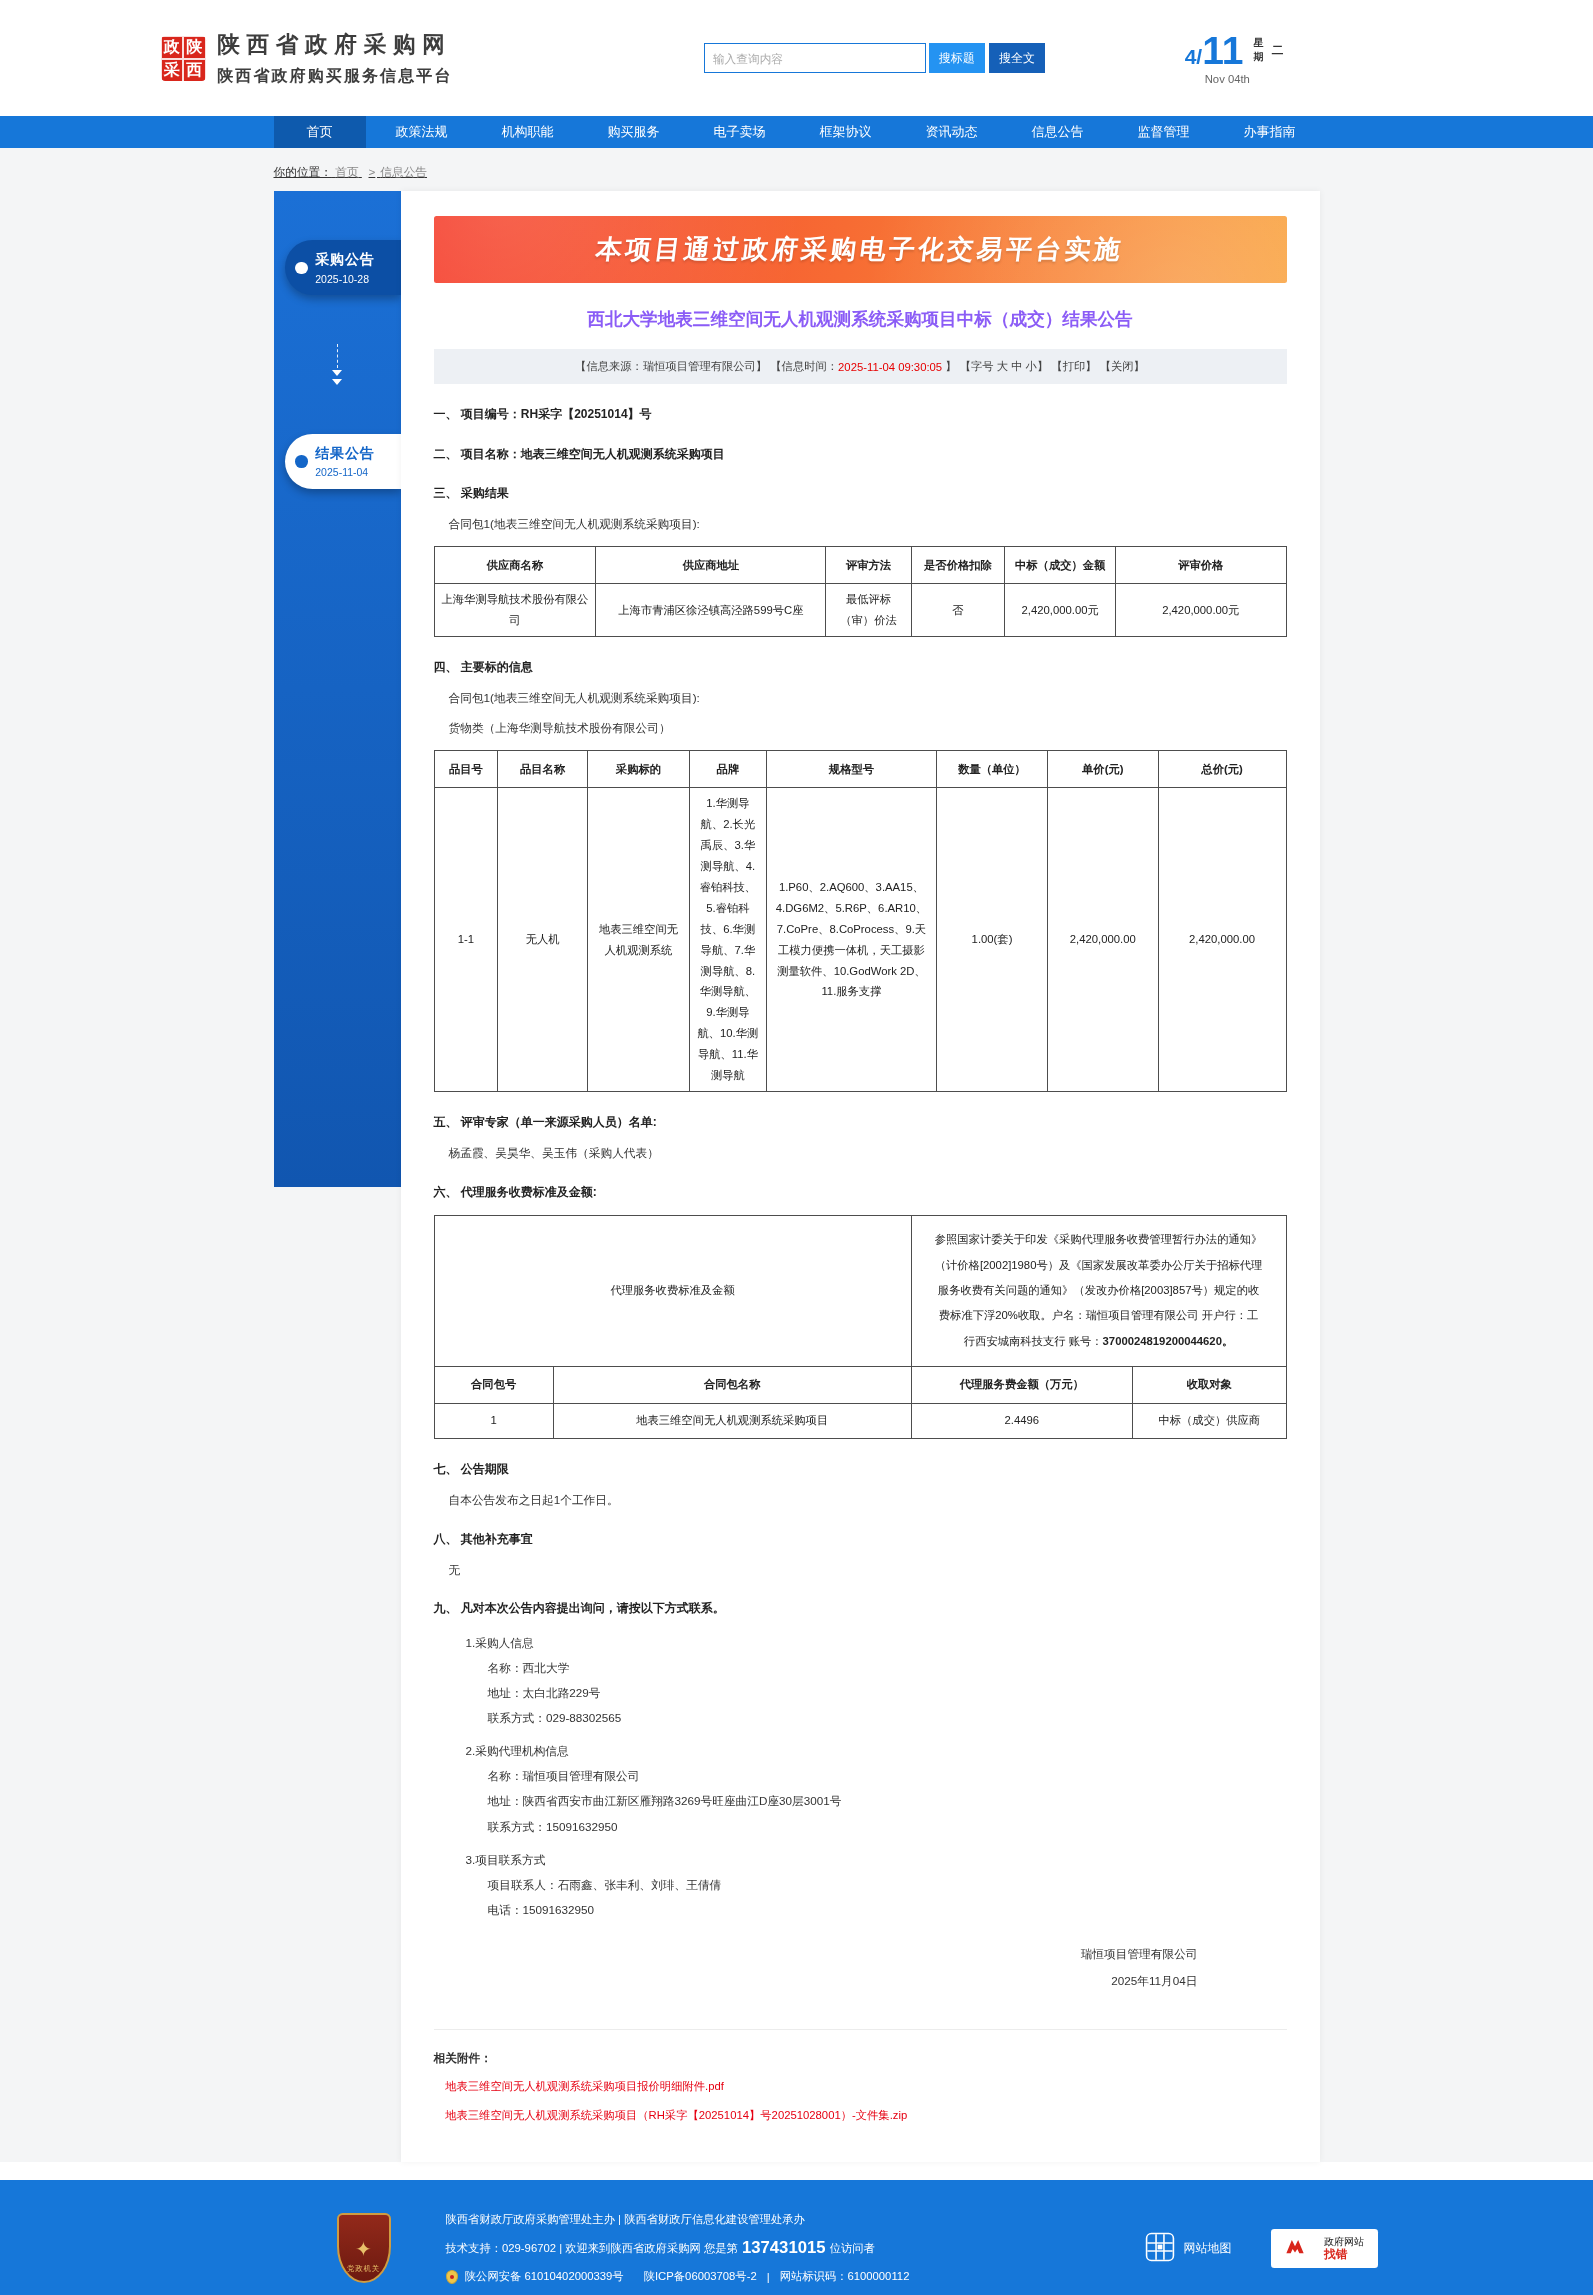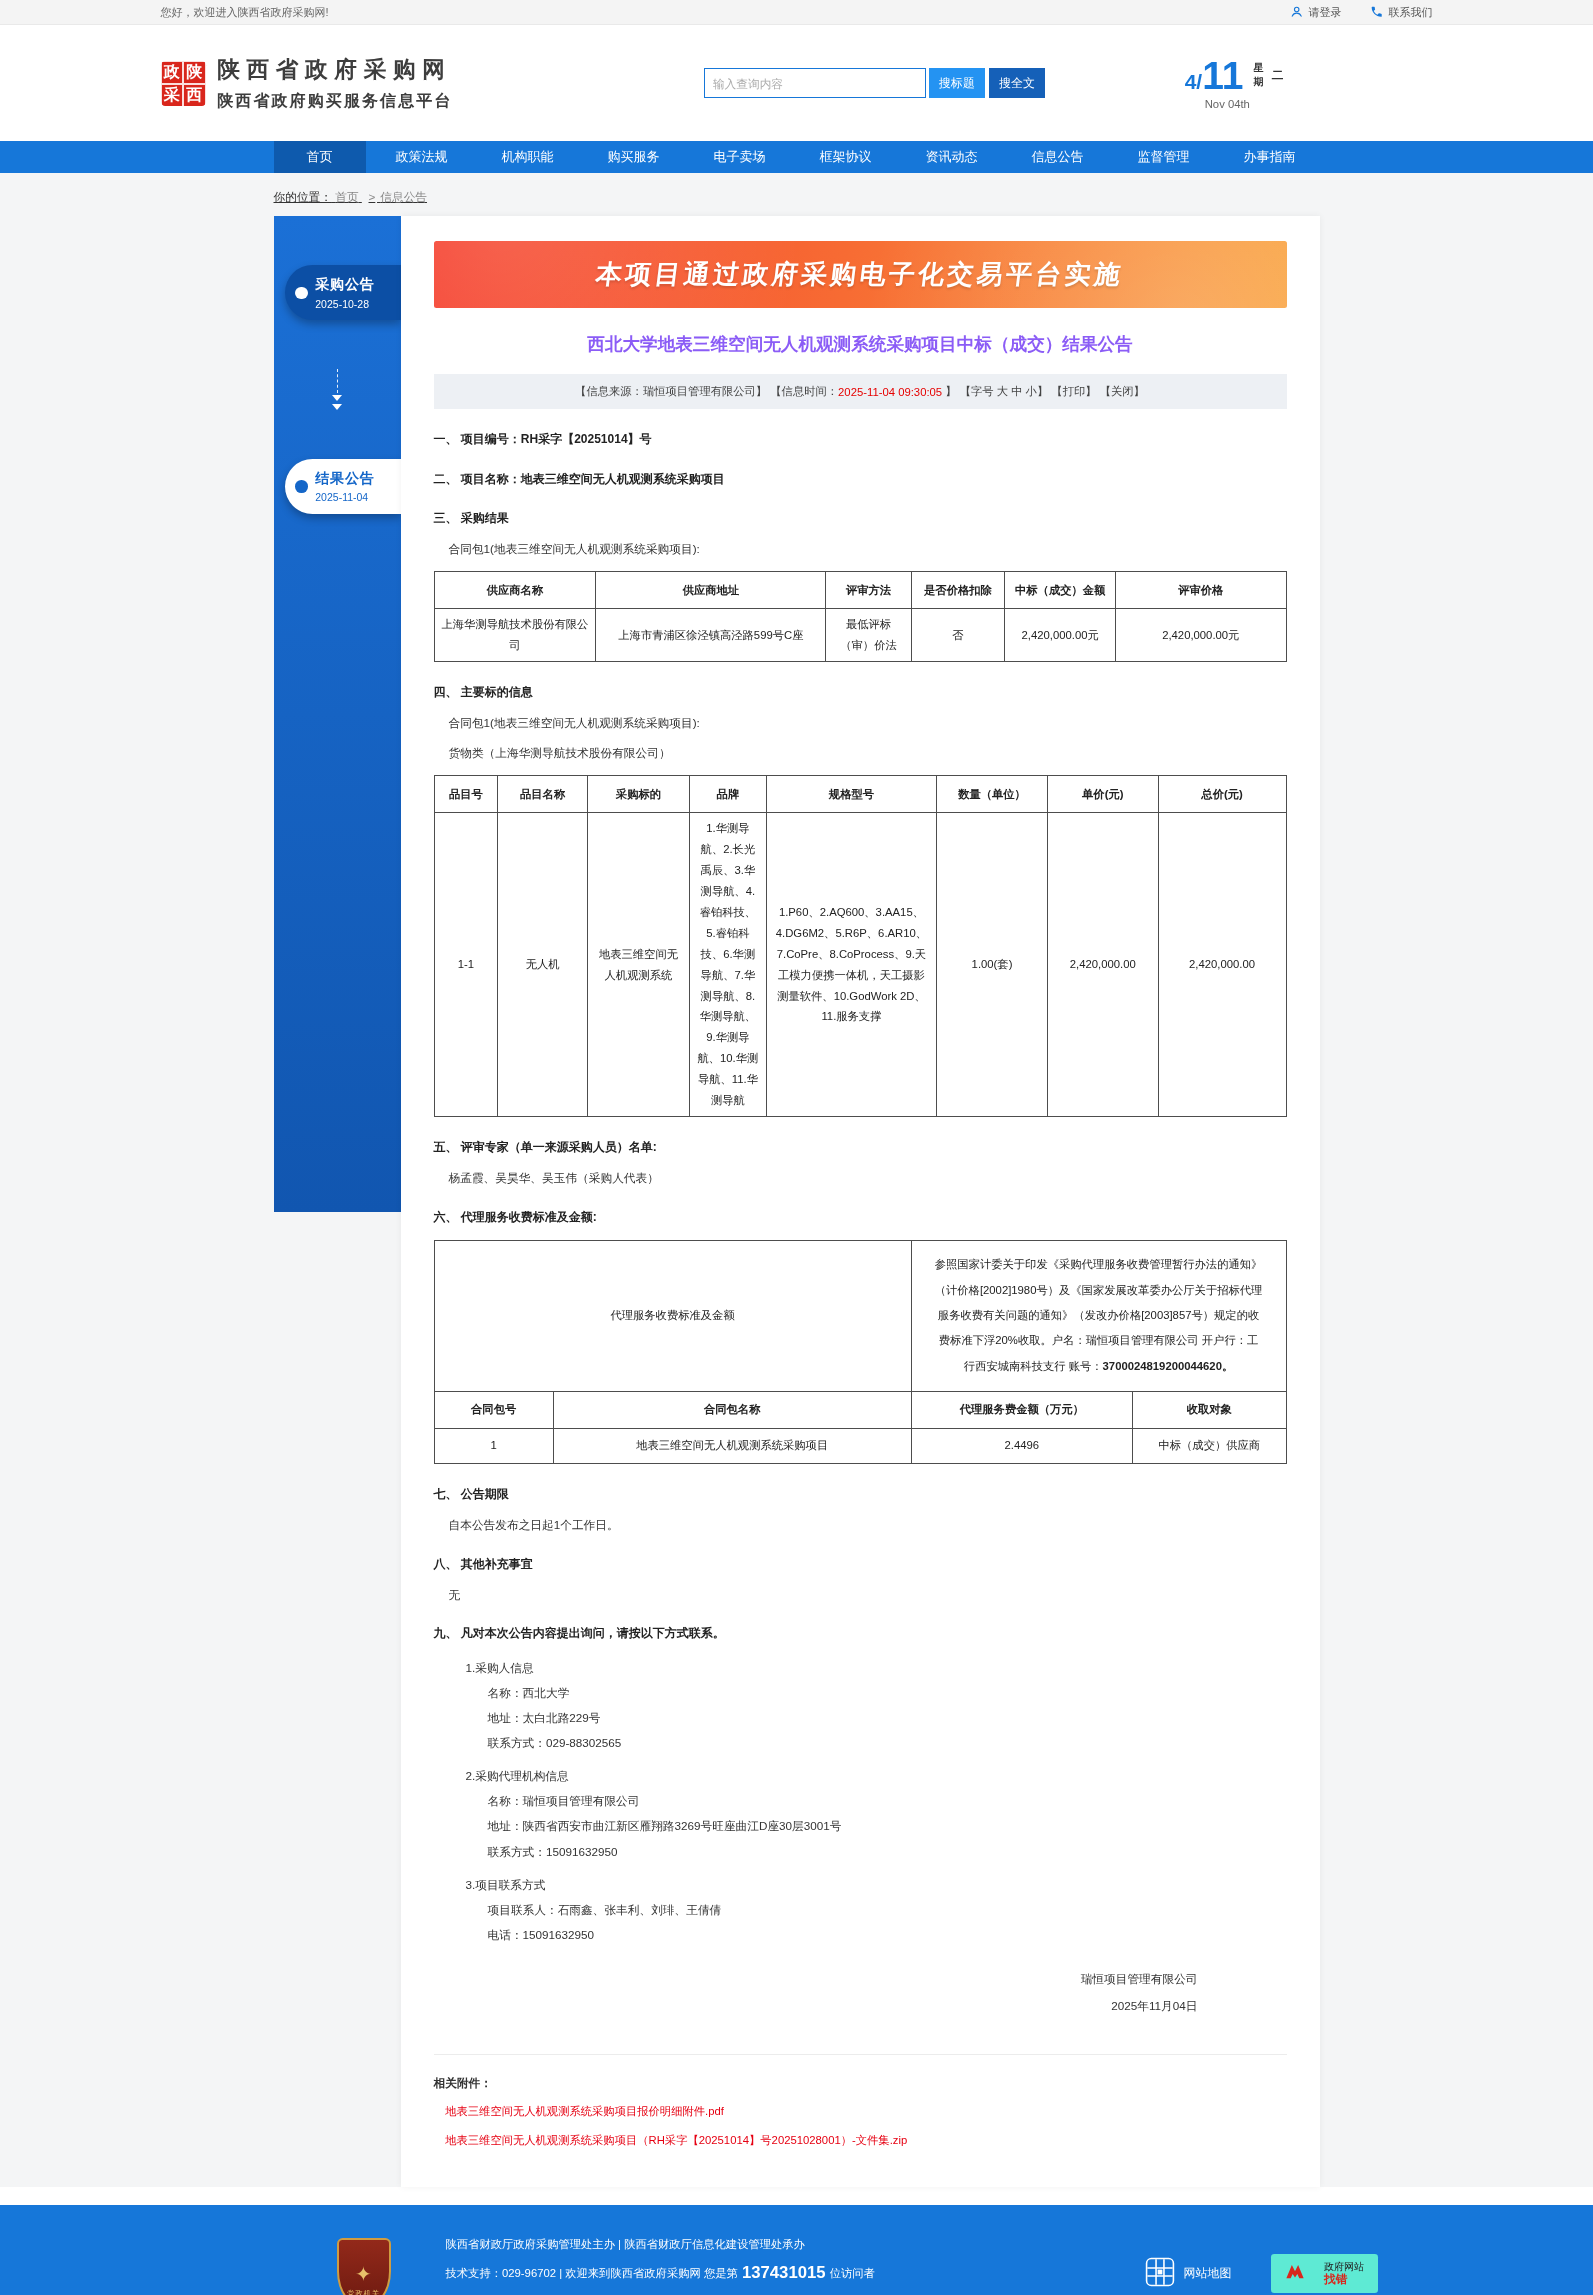--- a/index.html
+++ b/index.html
@@ -100,49 +100,29 @@
   .gov-badge .emblem { color:#e8c06a; font-size:20px; line-height:1; margin-bottom:5px; }
   .gov-badge .badge-label { color:#e8c06a; font-size:7.5px; letter-spacing:0.8px; margin-bottom:7.5px; }
   .footer-text { margin-left:55px; font-size:11.3px; }
   .footer-text .row { display:flex; align-items:center; min-height:28.5px; }
   .count { font-size:16.7px; font-weight:bold; margin:0 4.2px; }
   .police-icon { width:12.6px; height:14.2px; background:#f0c64a; border:0.8px solid #caa53a; border-radius:50% 50% 50% 50% / 42% 42% 58% 58%; margin-right:6.7px; position:relative; flex-shrink:0; }
   .police-icon::after { content:""; position:absolute; left:3.3px; top:4.2px; width:4.2px; height:4.2px; border-radius:50%; background:#c22; }
   .foot-sep { margin:0 10px; }
   .footer-right { margin-left:auto; margin-right:55px; display:flex; align-items:center; gap:39px; }
   .sitemap { display:flex; align-items:center; gap:8.4px; color:#fff; font-size:12px;padding-left:21px; }
-  .fe-badge { background:#5eead4; border-radius:3.3px; height:39px; width:107px; display:flex; align-items:center; justify-content:center; gap:18px; }
+  .fe-badge { background:#ffffff; border-radius:3.3px; height:39px; width:107px; display:flex; align-items:center; justify-content:center; gap:18px; }
   .fe-text .l1 { font-size:10px; color:#222; line-height:11.7px; }
   .fe-text .l2 { font-size:11.7px; font-weight:bold; color:#d9261c; line-height:13.4px; }
 </style>
 </head>
 <body>
 
 <div class="page">
 
-  <div class="topbar">
-    <div class="container topbar-inner">
-      <span>您好，欢迎进入陕西省政府采购网!</span>
-      <div class="topbar-right">
-        <a class="topbar-link">
-          <span><svg width="13.4" height="13.4" viewBox="0 0 24 24" fill="none" stroke="#1677d9" stroke-width="2" stroke-linecap="round">
-                <circle cx="12" cy="8" r="4"></circle>
-                <path d="M4 20c1.5-4 5-5.5 8-5.5s6.5 1.5 8 5.5"></path>
-              </svg></span>
-          <span>请登录</span>
-        </a>
-        <a class="topbar-link">
-          <span><svg width="13.4" height="13.4" viewBox="0 0 24 24" fill="#1677d9">
-                <path d="M6.6 10.8c1.3 2.7 3.9 5.3 6.6 6.6l2.2-2.2c.3-.3.7-.4 1.1-.2 1.2.4 2.5.6 3.5.6.6 0 1 .4 1 1V20c0 .6-.4 1-1 1C10.8 21 3 13.2 3 4c0-.6.4-1 1-1h3.5c.6 0 1 .4 1 1 0 1.2.2 2.4.6 3.5.1.4 0 .8-.2 1.1l-2.3 2.2z"></path>
-              </svg></span>
-          <span>联系我们</span>
-        </a>
-      </div>
-    </div>
-  </div>
 
   <div class="header">
     <div class="container header-inner">
       <div class="logo">
         <span>政</span>
         <span>陕</span>
         <span>采</span>
         <span>西</span>
       </div>
       <div class="titles">

